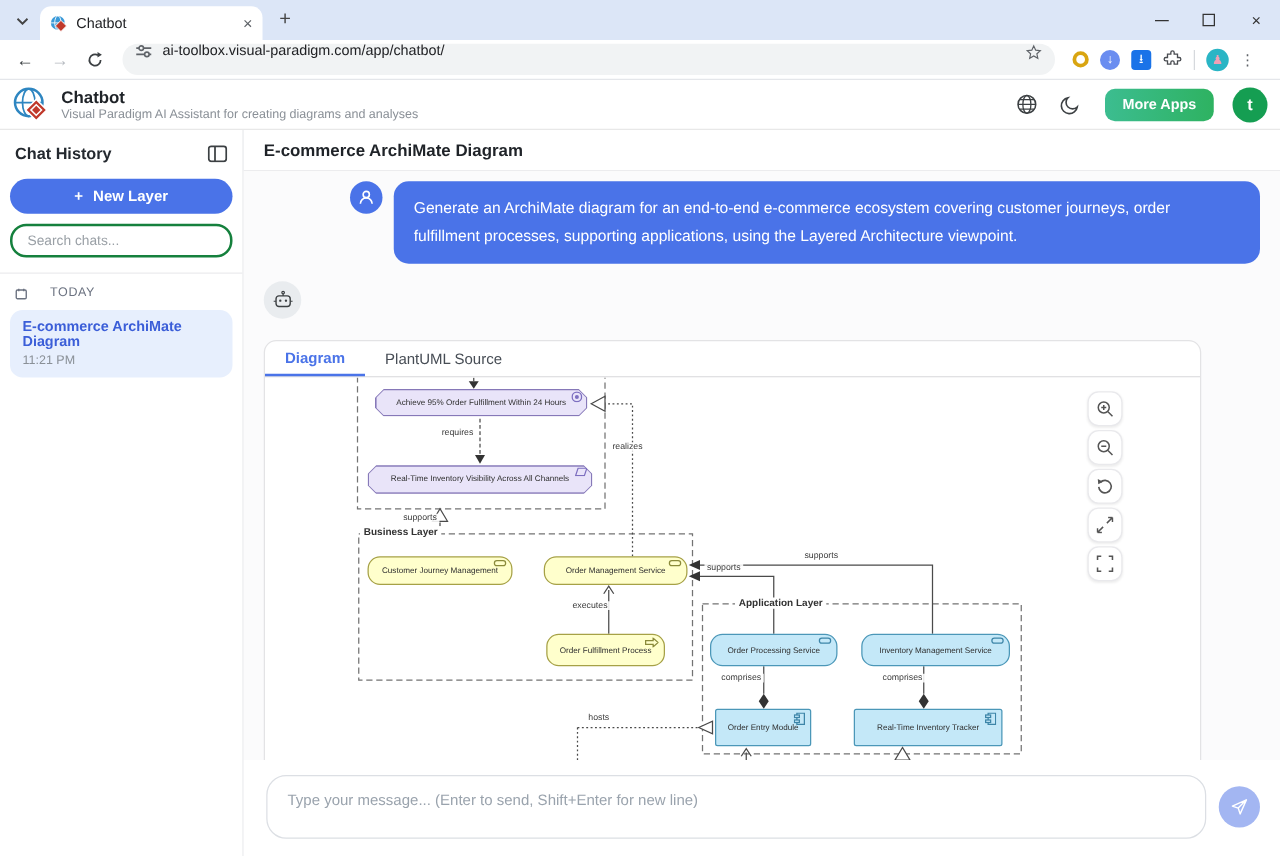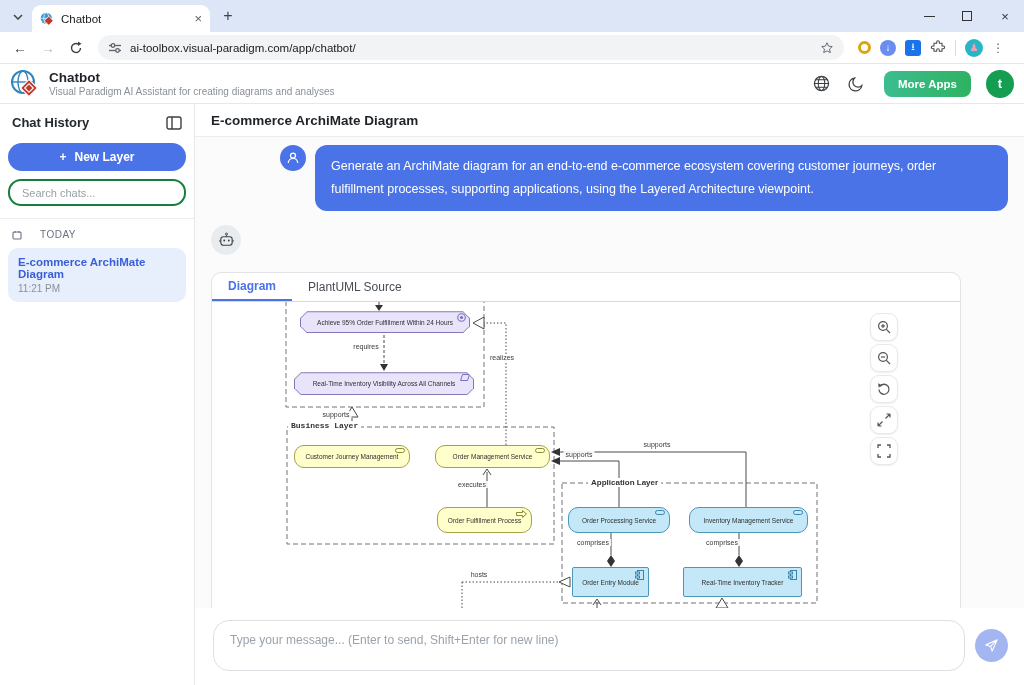--- a/index.html
+++ b/index.html
@@ -13,21 +13,21 @@
   .tab-close { color:#5f6368; font-size:13px; line-height:1; cursor:pointer; }
   .newtab { width:24px; height:24px; margin:0 0 4px 6px; display:flex; align-items:center; justify-content:center; font-size:16px; color:#444; }
   .win-controls { position:absolute; right:0; top:0; height:32px; display:flex; }
   .win-btn { width:38px; height:32px; display:flex; align-items:center; justify-content:center; color:#333; font-size:13px; }
   .win-max-glyph { width:10px; height:10px; border:1.3px solid #333; }
   .win-min-glyph { width:11px; height:0; border-top:1.3px solid #333; }
 
   .toolbar { height:32px; background:#fff; display:flex; align-items:center; border-bottom:1px solid #e4e6ea; padding:0 8px; gap:4px; }
   .nav-btn { width:24px; height:24px; display:flex; align-items:center; justify-content:center; font-size:14px; color:#3c4043; }
   .nav-btn.disabled { color:#b8bcc2; }
-  .urlbar { flex:0 0 746px; height:25px; background:#f1f3f4; border-radius:13px; display:flex; align-items:center; padding:0 10px; gap:8px; margin-left:6px; }
+  .urlbar { flex:0 0 746px; height:25px; background:#f1f3f4; border-radius:13px; display:flex; padding:0 10px; gap:8px; margin-left:6px; }
   .url-text { font-size:11.5px; color:#202124; flex:1; }
   .ext-area { display:flex; align-items:center; gap:9px; margin-left:10px; }
   .sep { width:1px; height:16px; background:#d6d9dd; }
   .ring-icon { width:13px; height:13px; border:3.5px solid #d9a511; border-radius:50%; }
   .dlc-icon { width:16px; height:16px; border-radius:50%; background:#6a8df0; color:#fff; font-size:10px; display:flex; align-items:center; justify-content:center; }
   .dls-icon { width:16px; height:16px; border-radius:3px; background:#1a73e8; color:#fff; font-size:10px; display:flex; align-items:center; justify-content:center; }
   .profile-icon { width:18px; height:18px; border-radius:50%; background:#2ab5c5; display:flex; align-items:center; justify-content:center; color:#f2a0b5; font-size:10px; }
   .kebab { color:#5f6368; font-size:12px; letter-spacing:0; line-height:4px; width:10px; text-align:center; }
 
   
@@ -289,21 +289,21 @@
               <path d="M271,173 L275,167 L279,173" fill="none" stroke="#4a4a4a"></path>
               <polygon points="339,150 348,146 348,154" fill="#333"></polygon>
               <polygon points="339,159 348,155 348,163" fill="#333"></polygon>
               <polygon points="399,253 403,259 399,265 395,259" fill="#333"></polygon>
               <polygon points="527,253 531,259 527,265 523,259" fill="#333"></polygon>
               <polygon points="347,280 358,275 358,285" fill="#fff" stroke="#4a4a4a"></polygon>
               <path d="M381,303 L385,297 L389,303" fill="none" stroke="#4a4a4a"></path>
               <polygon points="510,296 504,306 516,306" fill="#fff" stroke="#4a4a4a"></polygon>
             </svg>
 
-            <span class="layer-label" style="left:76px; top:119px;font-family:Liberation Mono, monospace;">Business Layer</span>
+            <span class="layer-label" style="left:76px; top:119px;">Business Layer</span>
             <span class="layer-label" style="left:351px; top:176px;margin-left:25px;">Application Layer</span>
             <span class="layer-label" style="left:110px; top:319px;">Technology Layer</span>
 
             <div class="oct-outer" style="left:88px; top:9px; width:170px; height:22px;">
               <div class="oct-inner"></div>
               <div class="oct-text">Achieve 95% Order Fulfillment Within 24 Hours</div>
               <svg class="node-icon" width="9" height="9" viewBox="0 0 9 9">
                   <circle cx="4.5" cy="4.5" r="3.8" fill="none" stroke="#7d6fc0" stroke-width="1.1"></circle>
                   <circle cx="4.5" cy="4.5" r="1.6" fill="#7d6fc0"></circle>
                 </svg>

